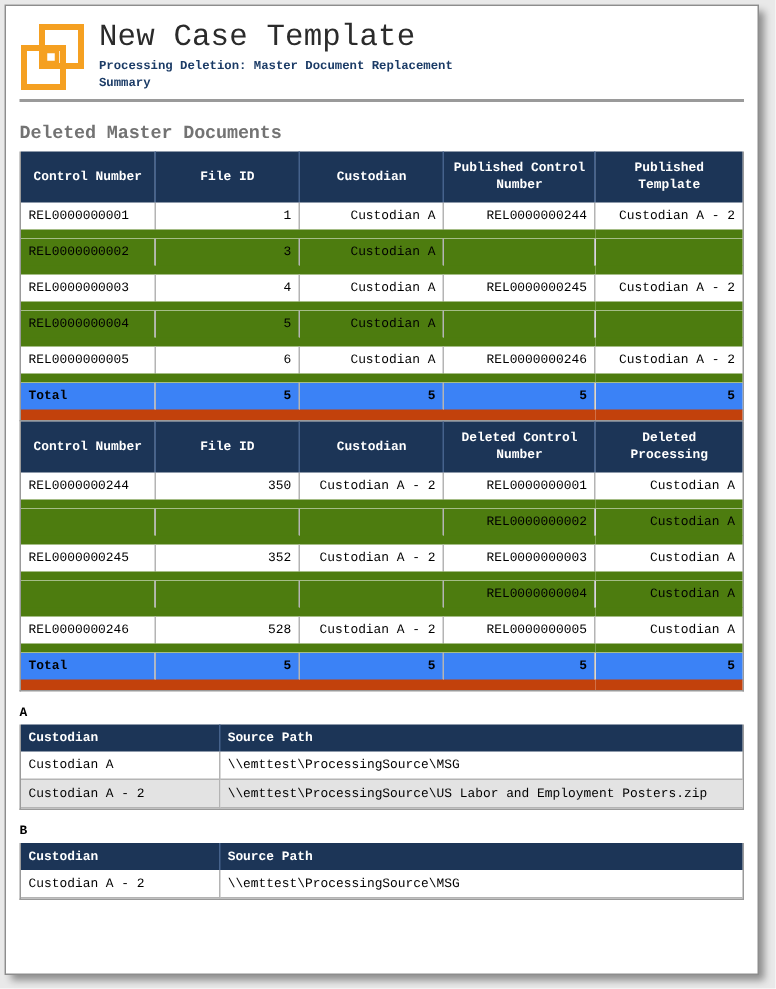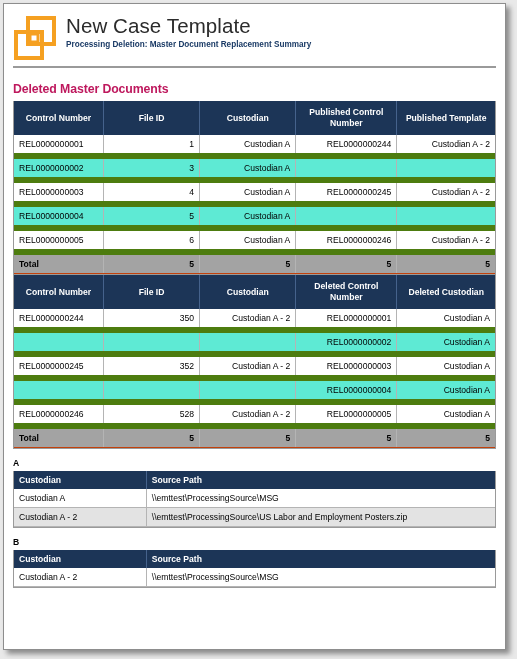--- a/index.html
+++ b/index.html
@@ -30,20 +30,21 @@
     height: 647px;
     background: #ffffff;
     border: 1px solid #8d8d8d;
     box-sizing: border-box;
     box-shadow: 4px 4px 5px rgba(0,0,0,0.40);
     overflow: hidden;
   }
 
   .page-inner {
     padding: 6px 9px 0 9px;
+    font-family: Liberation Mono, monospace;
   }
 
   
   .doc-header {
     display: flex;
     align-items: flex-start;
     gap: 9px;
     padding-top: 3px;
   }
   .logo {
@@ -80,21 +81,21 @@
   .header-rule {
     height: 2px;
     background: #9a9a9a;
     margin: 5px 0 0 0;
   }
 
   
   .section-title {
     font-size: 12.3px;
     font-weight: bold;
-    color: #be185d;
+    color: #737373;
     margin: 14px 0 5px 0;
     letter-spacing: -0.1px;
   }
   .subsection-title {
     font-size: 8.6px;
     font-weight: bold;
     color: #000000;
     margin: 9px 0 3px 0;
   }
 
@@ -124,27 +125,27 @@
     padding: 3.5px 5px;
     border-right: 1px solid #b4b4b4;
     border-bottom: 6px solid #4d7c0f;
     height: 10px;
     line-height: 11px;
     white-space: nowrap;
     overflow: hidden;
     text-overflow: ellipsis;
   }
   table.rpt tbody td:last-child { border-right: none; }
-  table.rpt tbody tr.alt td { background: #5eead4; }
+  table.rpt tbody tr.alt td { background: #4d7c0f; }
 
   table.rpt tbody tr.total td {
     border-top: 2px solid #000000;
-    border-bottom: 1px solid #c2410c;
-    font-weight: bold;
-    background: #a3a3a3;
+    border-bottom: 7px solid #c2410c;
+    font-weight: bold;
+    background: #3b82f6;
   }
 
   .col-left   { text-align: left; }
   .col-right  { text-align: right; }
 
   .tbl-wrap {
     border: 1px solid #9a9a9a;
     border-top: none;
     box-sizing: border-box;
   }
@@ -275,21 +276,21 @@
               <col style="width:20.0%">
             <col style="width:21.0%">
               <col style="width:20.4%">
           </colgroup>
           <thead>
             <tr>
               <th>Control Number</th>
               <th>File ID</th>
               <th>Custodian</th>
               <th>Deleted Control Number</th>
-              <th>Deleted Custodian</th>
+              <th>Deleted Processing</th>
             </tr>
           </thead>
           <tbody>
             <tr>
               <td class="col-left">REL0000000244</td>
               <td class="col-right">350</td>
               <td class="col-right">Custodian A - 2</td>
               <td class="col-right">REL0000000001</td>
               <td class="col-right">Custodian A</td>
             </tr>

